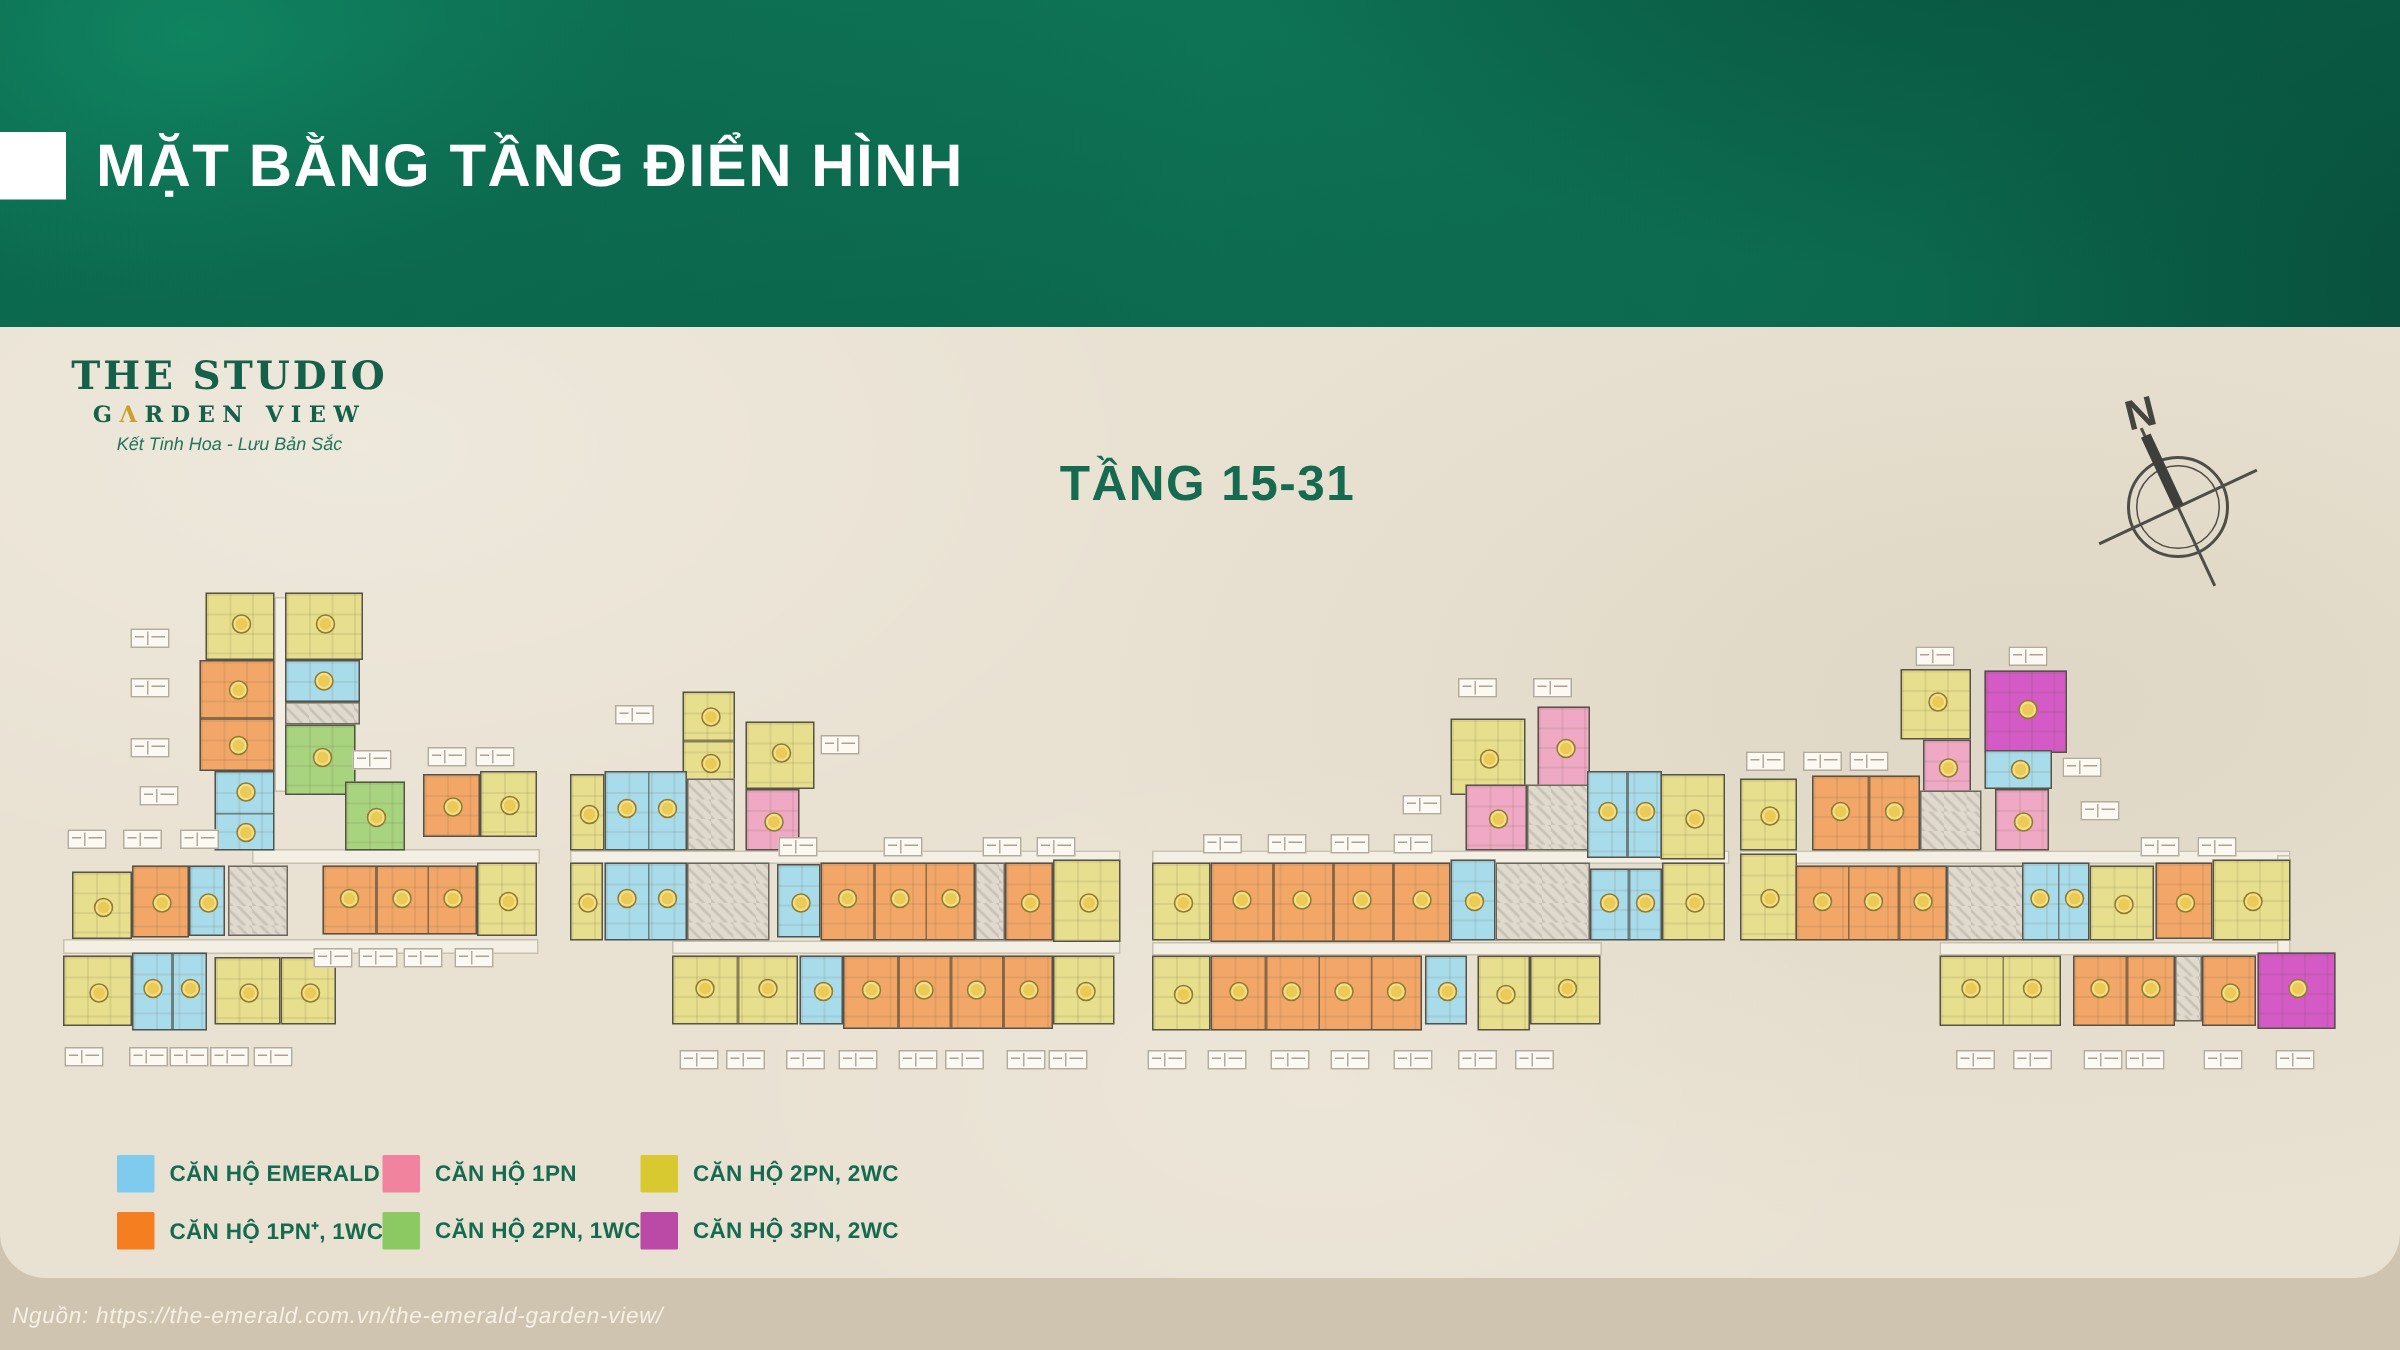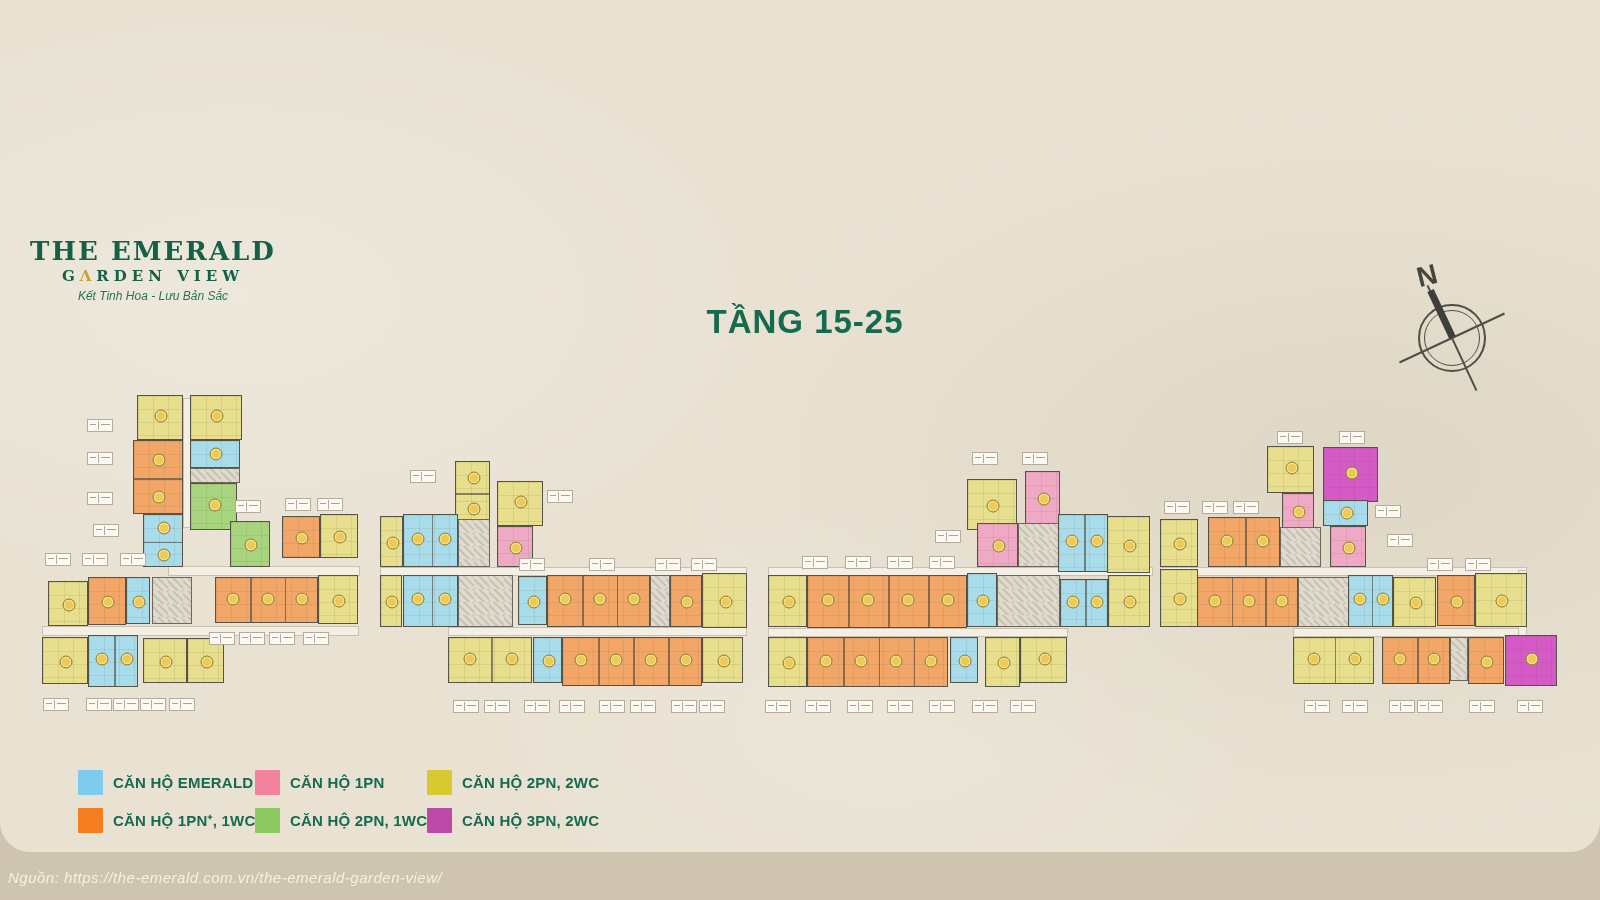--- a/index.html
+++ b/index.html
@@ -95,29 +95,33 @@
   .source{
     position:absolute;left:8px;top:869px;
     font-style:italic;font-size:15px;color:#F6F1E4;letter-spacing:0.5px;white-space:nowrap;
   }
 </style>
 </head>
 <body>
 
 <div class="content">
 
+  <div class="band">
+    <div class="band-square"></div>
+    <div class="band-title">MẶT BẰNG TẦNG ĐIỂN HÌNH</div>
+  </div>
 
   <div class="logo">
-    <div class="logo-1">THE EMERALD</div>
+    <div class="logo-1">THE STUDIO</div>
     <div class="logo-2"><span>G</span><span class="gold">Λ</span><span>RDEN VIEW</span></div>
     <div class="logo-tag">Kết Tinh Hoa - Lưu Bản Sắc</div>
   </div>
 
   <div class="plan-title">
-    <div class="pt2">TẦNG 15-25</div>
+    <div class="pt2">TẦNG 15-31</div>
   </div>
 
   <div class="compass">
     <div class="compass-n">N</div>
     <div class="ring r1"></div>
     <div class="ring r2"></div>
     <div class="cline a"></div>
     <div class="cline b"></div>
     <div class="needle"></div>
   </div>

